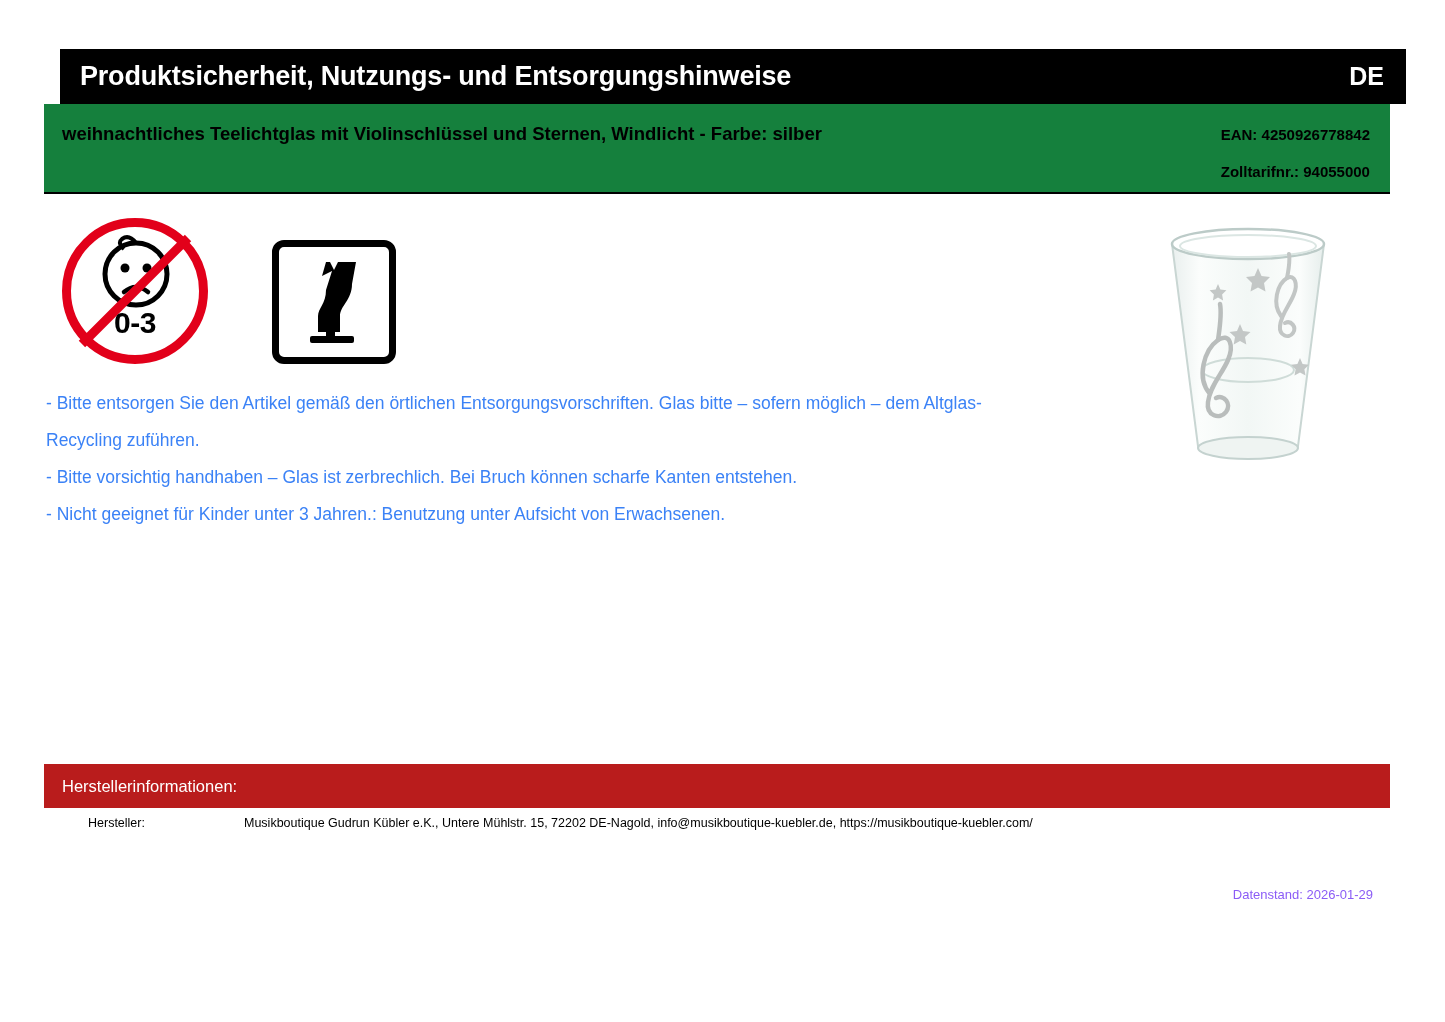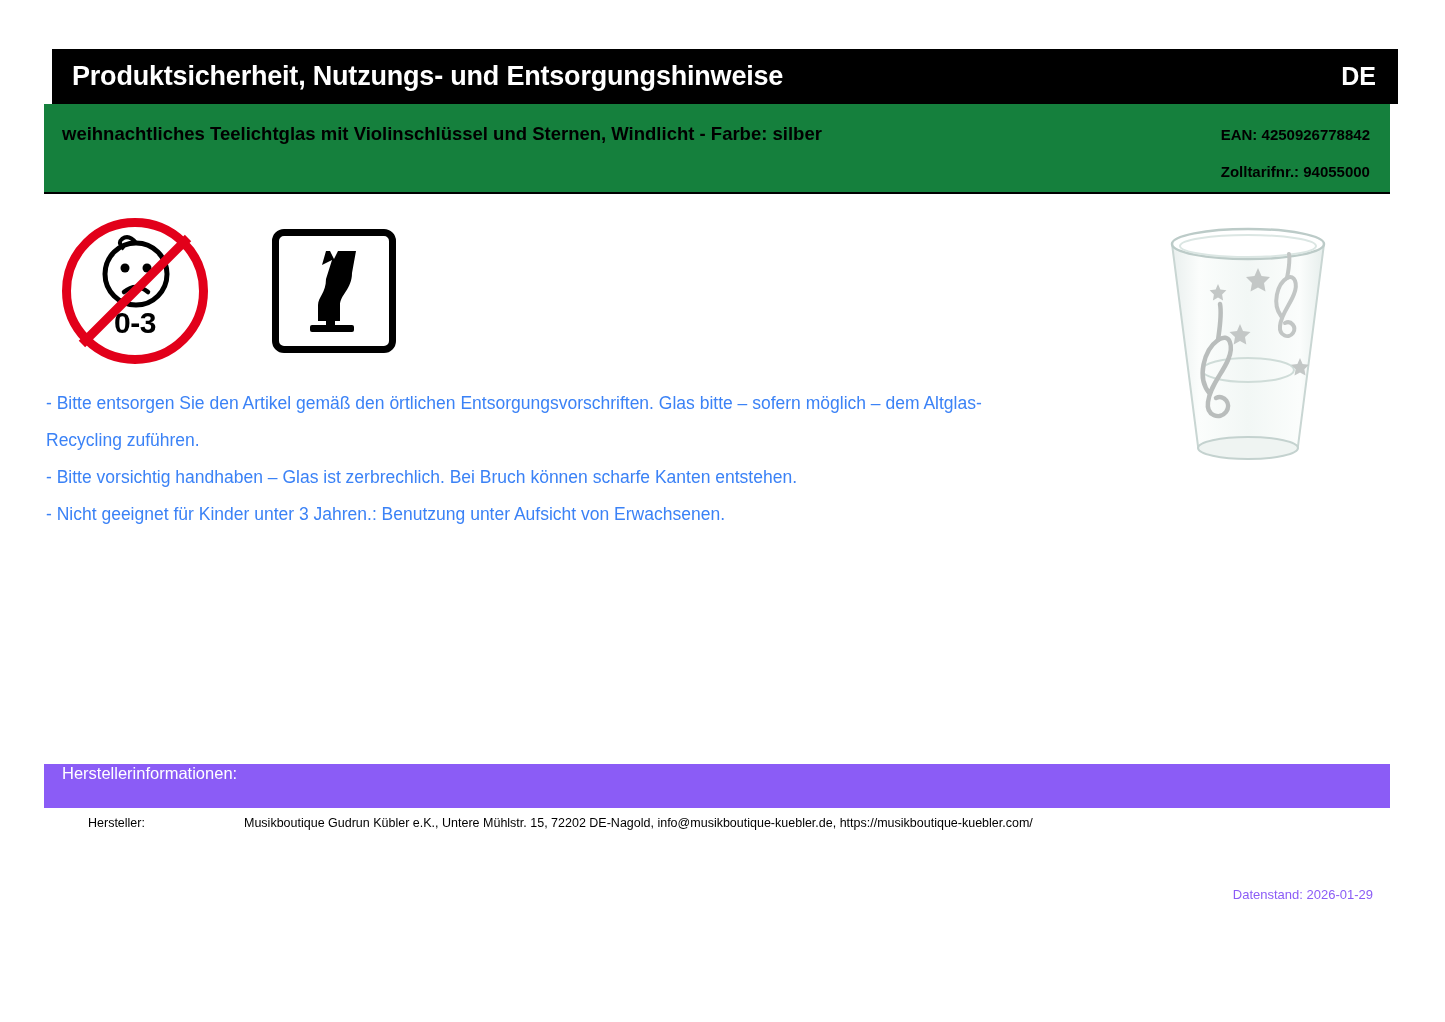--- a/index.html
+++ b/index.html
@@ -18,21 +18,21 @@
   .page {
     position: absolute;
     left: 0; top: 0;
     width: 1445px;
     height: 1022px;
   }
 
   
   .header-bar {
     position: absolute;
-    left: 52px;
+    left: 60px;
     top: 49px;
     width: 1346px;
     height: 55px;
     background: #000000;
     color: #ffffff;
     display: flex;
     align-items: center;
     justify-content: space-between;
     box-sizing: border-box;
     padding: 0 22px 0 20px;
@@ -79,21 +79,21 @@
     line-height: 29px;
   }
   .codes .code-line + .code-line { margin-top: 8px; }
 
   
   .pictos {
     position: absolute;
     left: 62px;
     top: 218px;
     display: flex;
-    align-items: center;
+    align-items: flex-end;
     gap: 64px;
   }
   .picto-age {
     position: relative;
     width: 146px;
     height: 146px;
   }
   .picto-age .ring {
     position: absolute;
     inset: 0;
@@ -155,23 +155,24 @@
     height: 250px;
   }
 
   
   .manu-bar {
     position: absolute;
     left: 44px;
     top: 764px;
     width: 1346px;
     height: 44px;
-    background: #8b5cf6;
+    background: #b91c1c;
     color: #ffffff;
     display: flex;
+    align-items: center;
     padding-left: 18px;
     box-sizing: border-box;
     font-size: 16.5px;
   }
   .manu-row {
     position: absolute;
     left: 44px;
     top: 816px;
     width: 1346px;
     font-size: 12.5px;

